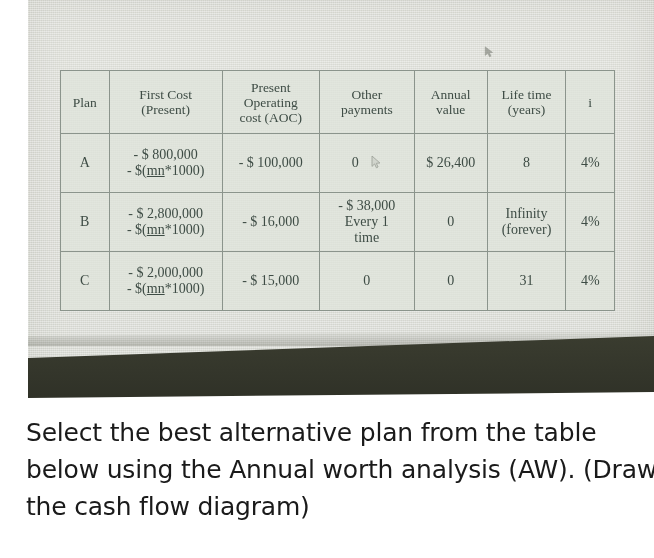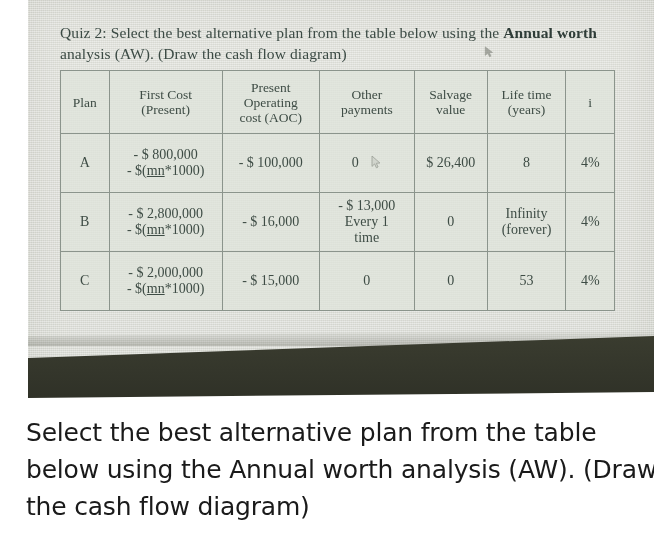--- a/index.html
+++ b/index.html
@@ -179,23 +179,20 @@
 </style>
 </head>
 <body>
 
 <div class="photo">
 
   <div class="paper">
     <div class="grain"></div>
   </div>
 
-  <div class="quiz-heading">
-    <span>Quiz 2: Select the best alternative plan from the table below using the </span><b>Annual worth</b><span> analysis (AW). (Draw the cash flow diagram)</span>
-  </div>
 
   <div class="cursor-mark">
     <svg viewBox="0 0 12 14" width="11" height="12" aria-hidden="true">
       <path d="M1 1 L1 11 L4 8.4 L6 12.6 L7.8 11.8 L5.9 7.8 L9.6 7.5 Z" fill="#6f736a" stroke="#55584f" stroke-width="0.6"></path>
     </svg>
   </div>
 
   <table class="qtable">
     <colgroup>
       <col class="c-plan">
@@ -218,21 +215,21 @@
         <th>
           <span>Present</span><br>
           <span>Operating</span><br>
           <span>cost (AOC)</span>
         </th>
         <th>
           <span>Other</span><br>
           <span>payments</span>
         </th>
         <th>
-          <span>Salvage</span><br>
+          <span>Annual</span><br>
           <span>value</span>
         </th>
         <th>
           <span>Life time</span><br>
           <span>(years)</span>
         </th>
         <th>
           <span>i</span>
         </th>
       </tr>
@@ -271,21 +268,21 @@
           <span>B</span>
         </td>
         <td class="cell-first">
           <span>- $ 2,800,000</span><br>
           <span class="l2"><span>- $(</span><span class="u">mn</span><span>*1000)</span></span>
         </td>
         <td>
           <span>- $ 16,000</span>
         </td>
         <td class="cell-other-multi">
-          <span>- $ 13,000</span><br>
+          <span>- $ 38,000</span><br>
           <span>Every 1</span><br>
           <span>time</span>
         </td>
         <td>
           <span>0</span>
         </td>
         <td class="cell-life-multi">
           <span>Infinity</span><br>
           <span>(forever)</span>
         </td>
@@ -305,21 +302,21 @@
         <td>
           <span>- $ 15,000</span>
         </td>
         <td>
           <span>0</span>
         </td>
         <td>
           <span>0</span>
         </td>
         <td class="cell-life-multi">
-          <span>53</span>
+          <span>31</span>
         </td>
         <td>
           <span>4%</span>
         </td>
       </tr>
     </tbody>
   </table>
 
   <div class="edge-marks">
     <i></i>

